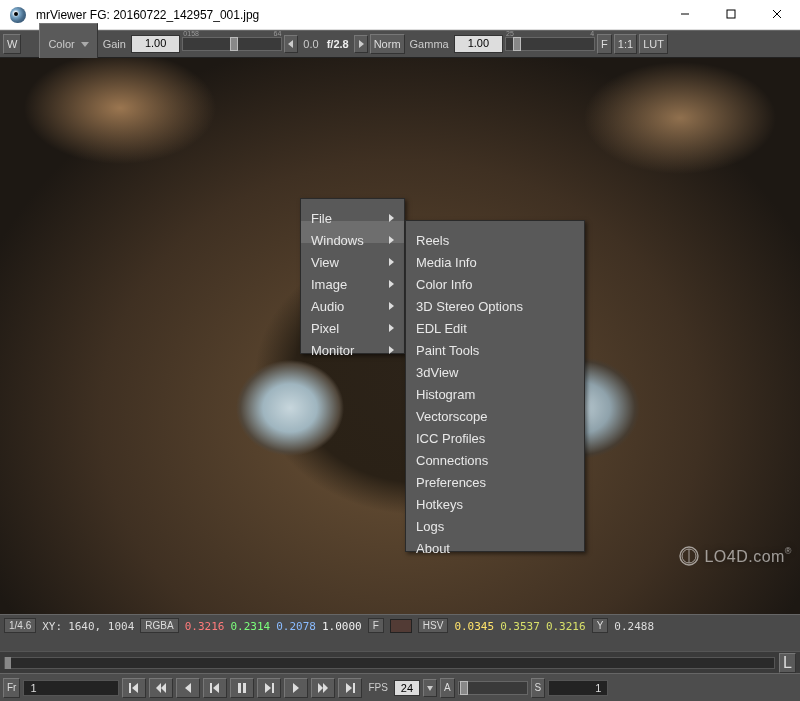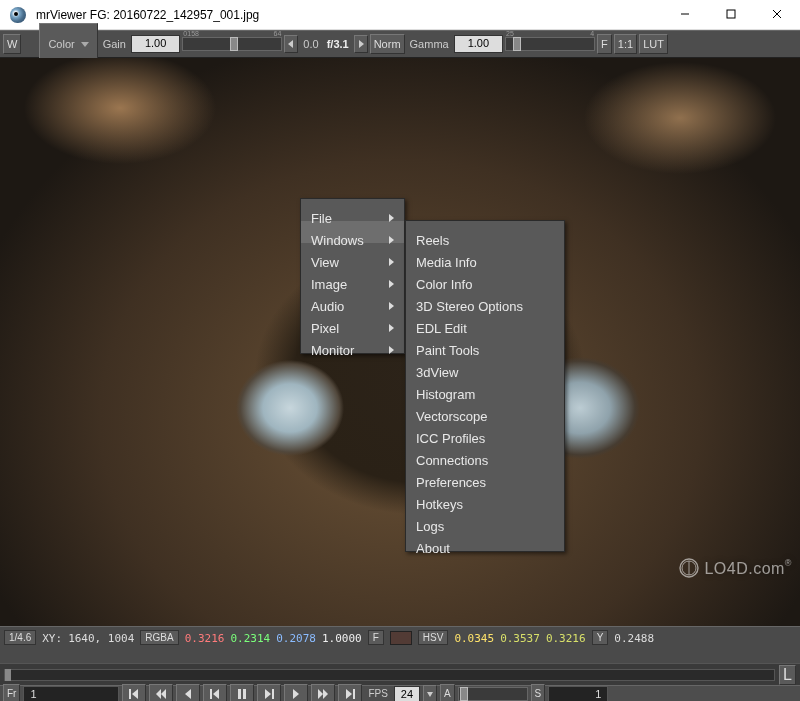--- a/index.html
+++ b/index.html
@@ -46,38 +46,38 @@
       radial-gradient(ellipse 120px 70px at 680px 60px, #90704e 0%, rgba(0,0,0,0) 80%),
       radial-gradient(ellipse 500px 430px at 400px 360px, #6b5236 0%, #3f3022 60%, #1d1813 90%),
       linear-gradient(180deg, #1e2a1e 0%, #1a1f19 35%, #10140f 100%);
   }
   
   .menu { position:absolute; background:#595959; border:1px solid #2a2a2a; box-shadow: 2px 2px 4px rgba(0,0,0,.5); font-size:13px; color:#e8e8e8; }
   .menu .mi { padding:18px 10px 2px 10px; display:flex; align-items:center; justify-content:space-between; height:22px; white-space:nowrap; }
   .menu .mi.hl { background:#6e6e6e; }
   .menu .mi .sub-arrow { width:0; height:0; border-top:4px solid transparent; border-bottom:4px solid transparent; border-left:5px solid #ddd; margin-left:20px; }
   .menu1 { left:300px; top:140px; width:105px; }
-  .menu2 { left:405px; top:162px; width:160px; }
+  .menu2 { left:405px; top:162px; width:180px; }
   .menu2 .mi { justify-content:flex-start; }
 
   
   .statusbar { height:22px; background:#4a4a4a; border-top:1px solid #666; display:flex; align-items:flex-end; font-size:11px; color:#ddd; gap:6px; padding:18px 4px; }
   .statusbar .chip { background:#5a5a5a; border:1px solid #333; padding:1px 4px; font-size:10px; }
   .statusbar .mono { font-family: Consolas, monospace; }
   .swatch { width:22px; height:14px; border:1px solid #222; }
   .val-r { color:#ff7b7b; } .val-g { color:#7bff7b; } .val-b { color:#8bbcff; } .val-a { color:#f0f0f0; }
   .val-h { color:#ffe36b; } .val-s { color:#d8e06a; } .val-v { color:#d8e06a; }
 
   
   .timeline { height:22px; background:#3a3a3a; border-top:1px solid #555; display:flex; align-items:center; padding:0 4px; gap:4px; }
   .timeline .track { flex:1; height:12px; background:#2a2a2a; border:1px solid #555; position:relative; }
   .timeline .track .mark { position:absolute; left:0; top:-1px; width:6px; height:12px; background:#888; }
 
   
-  .transport { height:16px; background:#4d4d4d; border-top:1px solid #666; display:flex; align-items:center; padding:0 3px; gap:3px; font-size:10px; color:#ccc; }
+  .transport { height:28px; background:#4d4d4d; border-top:1px solid #666; display:flex; align-items:center; padding:0 3px; gap:3px; font-size:10px; color:#ccc; }
   .tbtn { width:24px; height:20px; background:#5a5a5a; border:1px solid #777; border-right-color:#333; border-bottom-color:#333; display:flex; align-items:center; justify-content:center; }
   .tbtn svg { width:10px; height:10px; fill:#ddd; }
   .fpsbox { background:#ddd; color:#000; border:1px solid #333; padding:1px 3px; width:26px; text-align:center; font-size:11px; }
   .framebox { background:#232323; border:1px solid #555; color:#ddd; padding:1px 6px; width:96px; font-size:11px; }
 
   
   .watermark { position:absolute; right:8px; bottom:48px; font-size:16px; color:#fff; opacity:.55; font-weight:300; letter-spacing:.5px; pointer-events:none; text-shadow:0 0 6px #000; }
   .watermark .reg { font-size:9px; vertical-align:top; }
 </style>
 </head>
@@ -118,21 +118,21 @@
           <span>64</span>
         </div>
       <div class="thumb" style="left:48%"></div>
     </div>
     <div class="arrowbtn">
         <svg viewBox="0 0 6 8">
           <polygon points="5,0 5,8 0,4" fill="#ccc"></polygon>
         </svg>
       </div>
     <span class="lbl">0.0</span>
-    <span class="lbl" style="font-weight:bold;color:#eee">f/3.1</span>
+    <span class="lbl" style="font-weight:bold;color:#eee">f/2.8</span>
     <div class="arrowbtn">
         <svg viewBox="0 0 6 8">
           <polygon points="1,0 1,8 6,4" fill="#ccc"></polygon>
         </svg>
       </div>
     <div class="btn small">Norm</div>
     <span class="lbl">Gamma</span>
     <div class="num">1.00</div>
     <div class="slider" style="max-width:90px">
       <div class="ticks">

